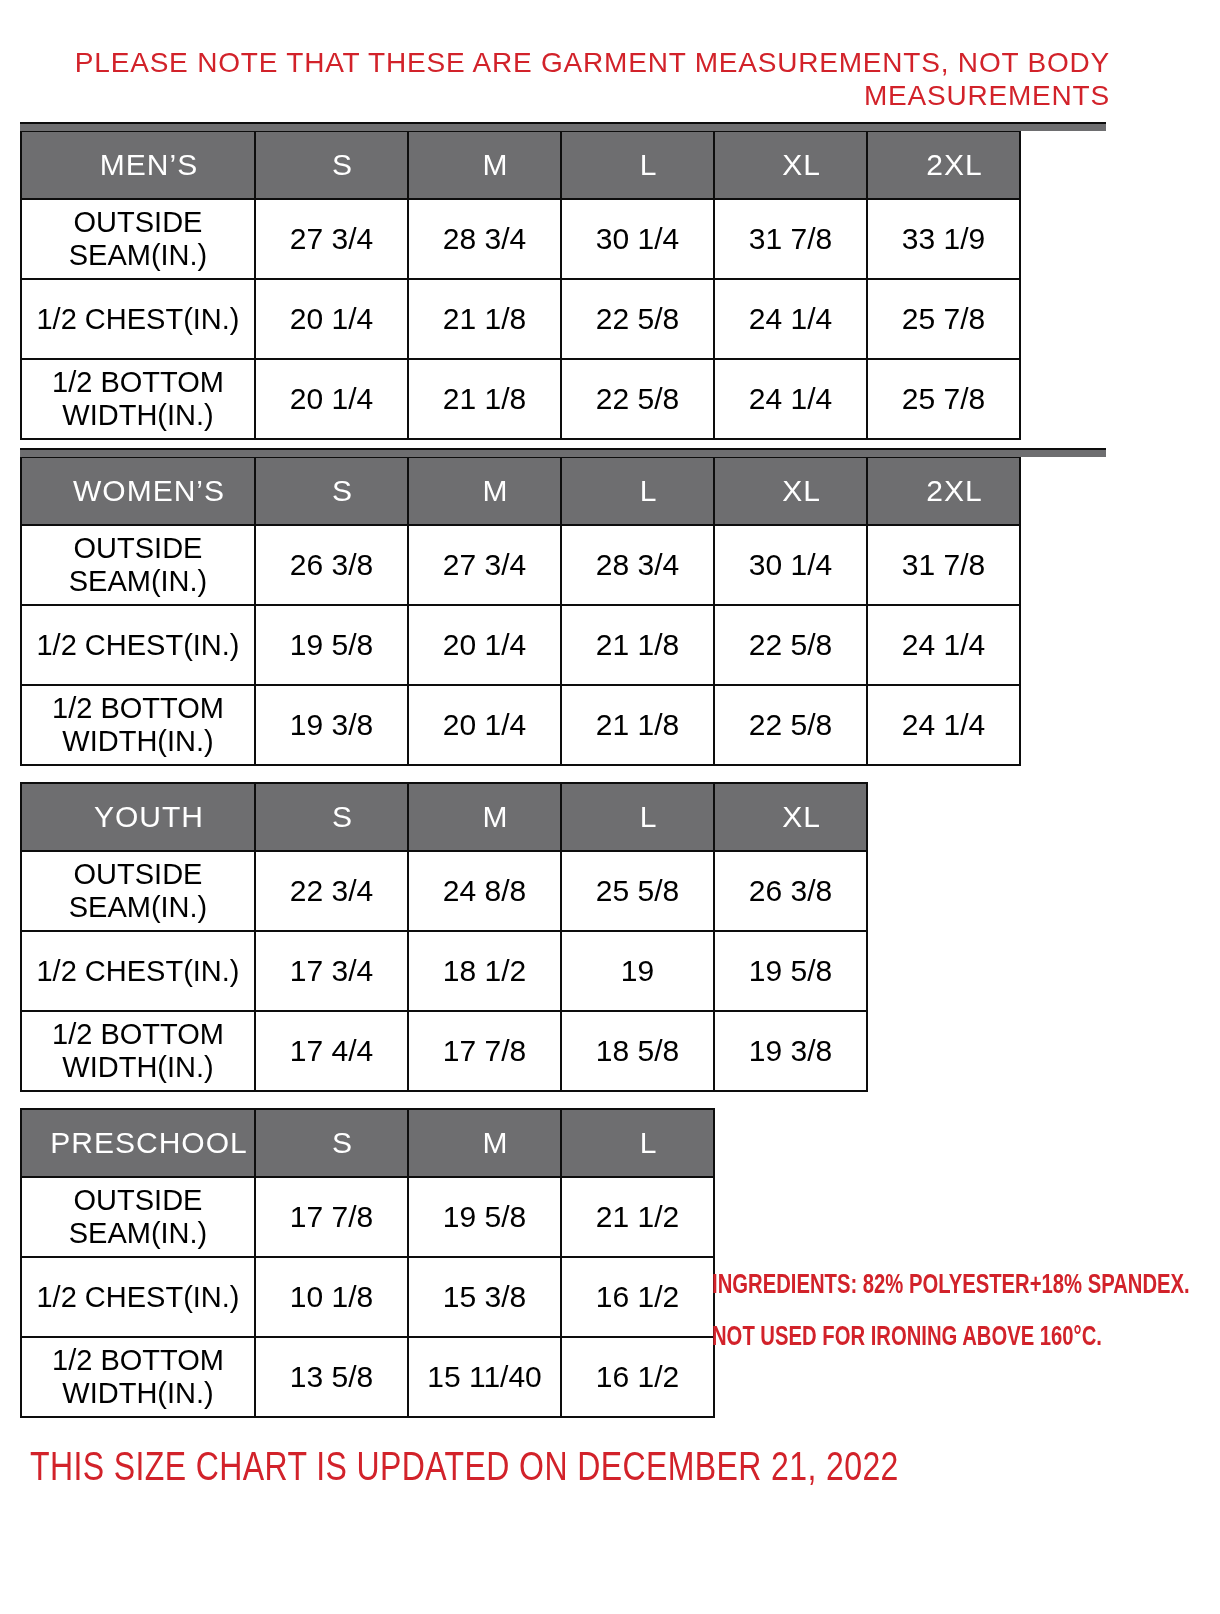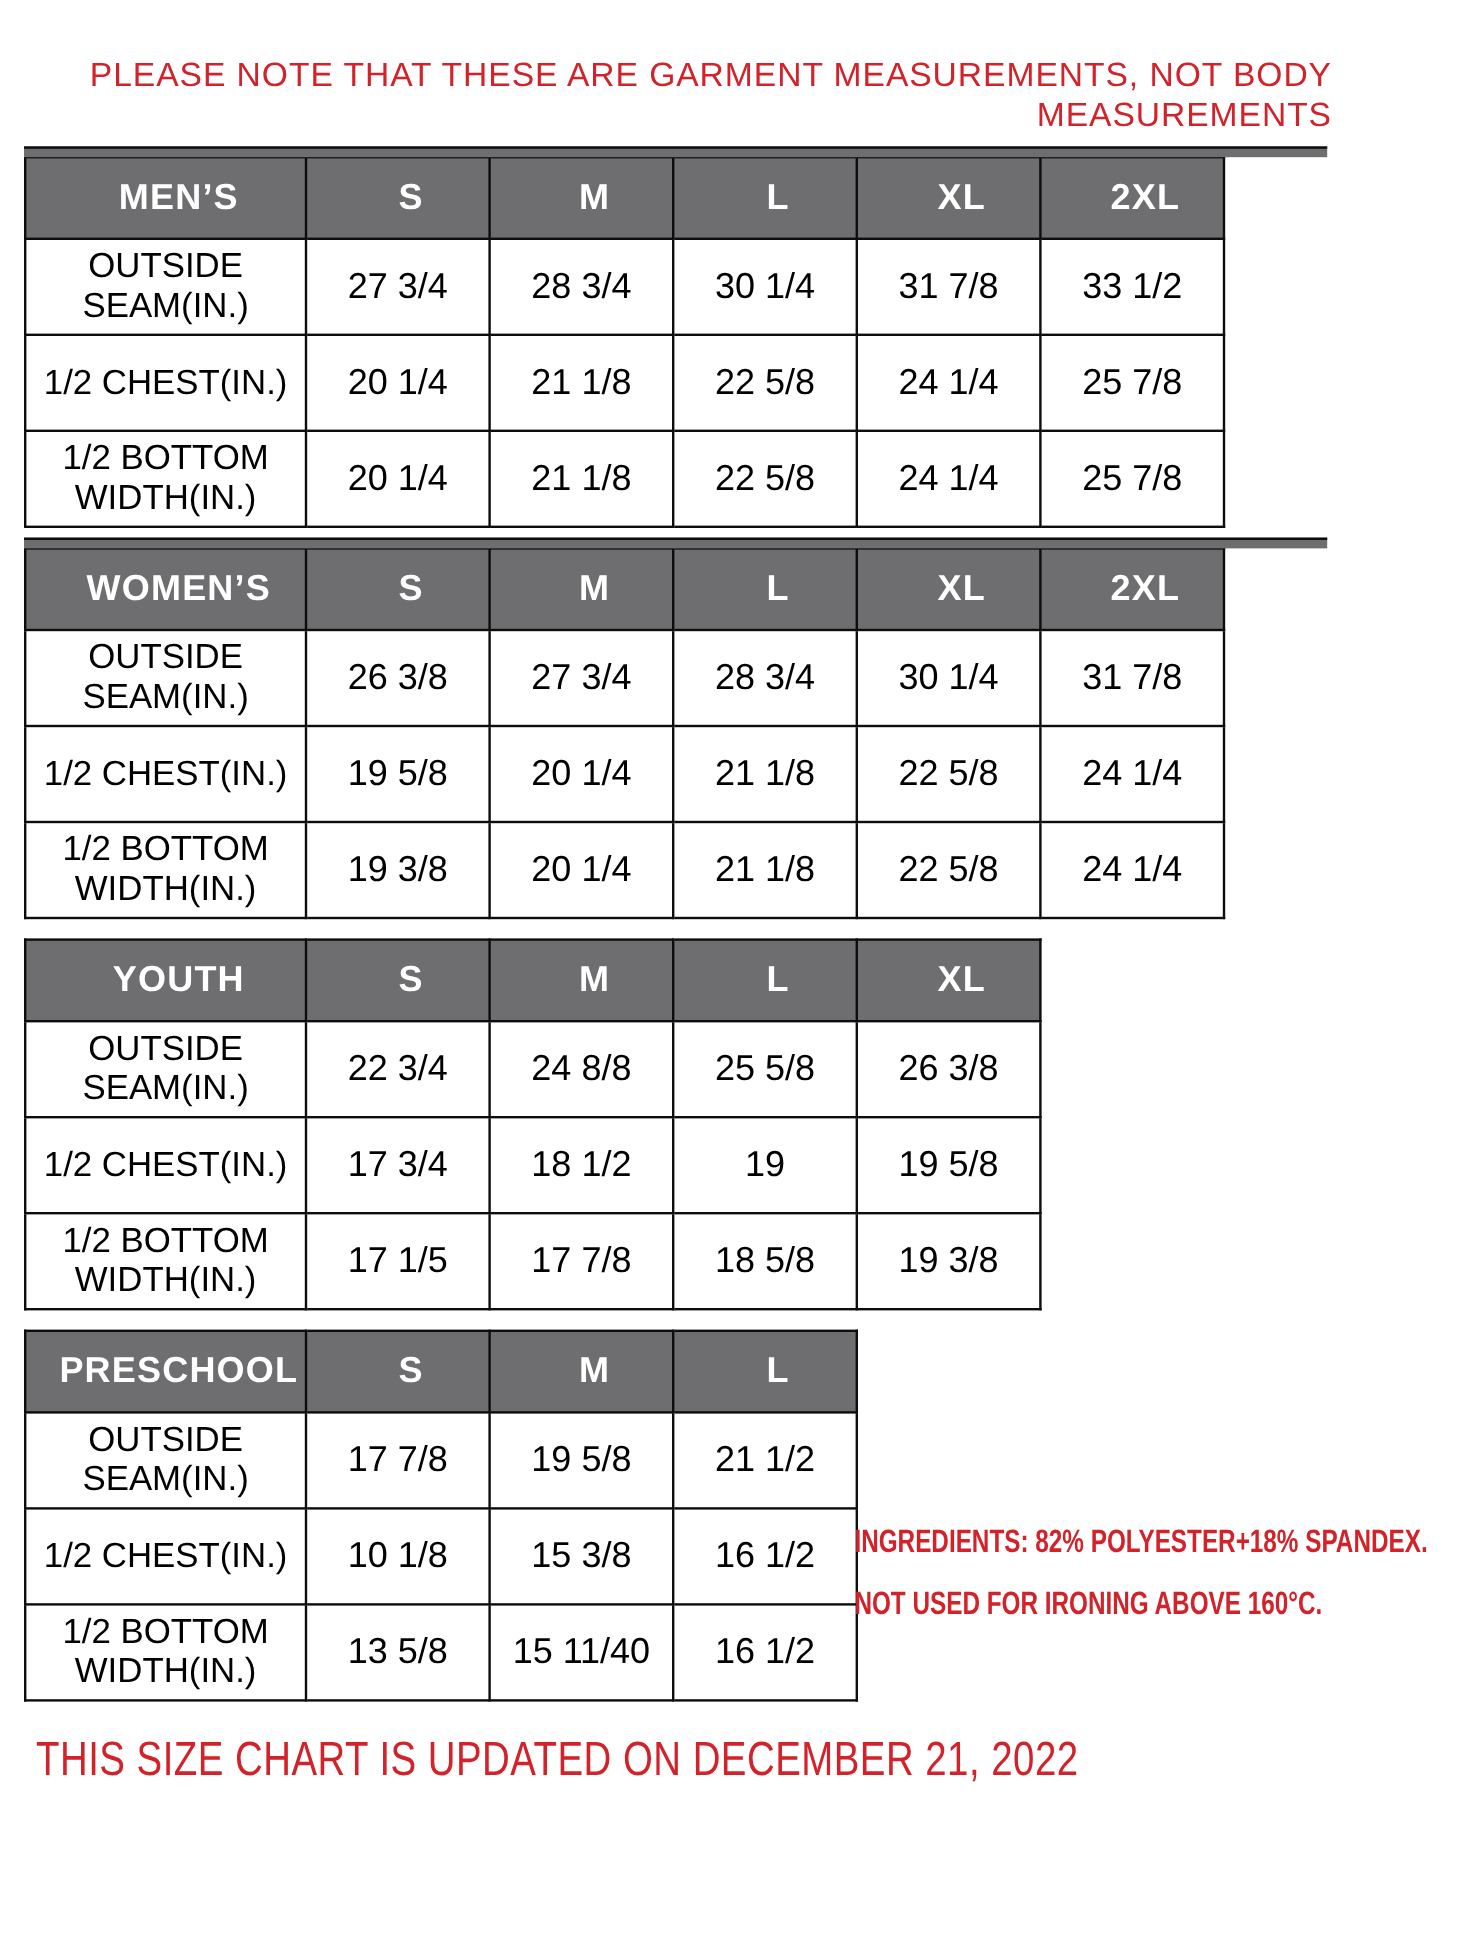--- a/index.html
+++ b/index.html
@@ -39,21 +39,21 @@
     background:var(--gray);border-top:2px solid var(--line);
   }
   table.size-table{border-collapse:collapse;table-layout:fixed;}
   table.size-table th,
   table.size-table td{
     border:2px solid var(--line);text-align:center;vertical-align:middle;padding:0 2px;
   }
   col.c-label{width:234px;}
   col.c-size{width:153px;}
   table.size-table thead th{
-    background:var(--gray);color:#fff;font-weight:bold;
+    background:var(--gray);color:#fff;font-weight:normal;
     font-size:30px;height:68px;letter-spacing:1px;padding-left:24px;
   }
   table.size-table tbody td{height:80px;font-size:30px;background:#fff;}
   table.size-table td.label{font-size:29px;line-height:33px;border-radius:12px;}
 
   
   .ingredients{
     position:absolute;left:692px;top:150px;
     color:var(--red);font-weight:bold;font-size:27px;line-height:52px;
     white-space:nowrap;transform:scaleX(0.75);transform-origin:0 0;
@@ -96,21 +96,21 @@
               <th>2XL</th>
             </tr>
           </thead>
           <tbody>
             <tr>
               <td class="label">OUTSIDE SEAM(IN.)</td>
               <td>27 3/4</td>
               <td>28 3/4</td>
               <td>30 1/4</td>
               <td>31 7/8</td>
-              <td>33 1/2</td>
+              <td>33 1/9</td>
             </tr>
             <tr>
               <td class="label">1/2 CHEST(IN.)</td>
               <td>20 1/4</td>
               <td>21 1/8</td>
               <td>22 5/8</td>
               <td>24 1/4</td>
               <td>25 7/8</td>
             </tr>
             <tr>
@@ -201,21 +201,21 @@
             </tr>
             <tr>
               <td class="label">1/2 CHEST(IN.)</td>
               <td>17 3/4</td>
               <td>18 1/2</td>
               <td>19</td>
               <td>19 5/8</td>
             </tr>
             <tr>
               <td class="label">1/2 BOTTOM WIDTH(IN.)</td>
-              <td>17 1/5</td>
+              <td>17 4/4</td>
               <td>17 7/8</td>
               <td>18 5/8</td>
               <td>19 3/8</td>
             </tr>
           </tbody>
         </table>
       </div>
       <div class="table-wrap">
         <table class="size-table">
           <colgroup>

